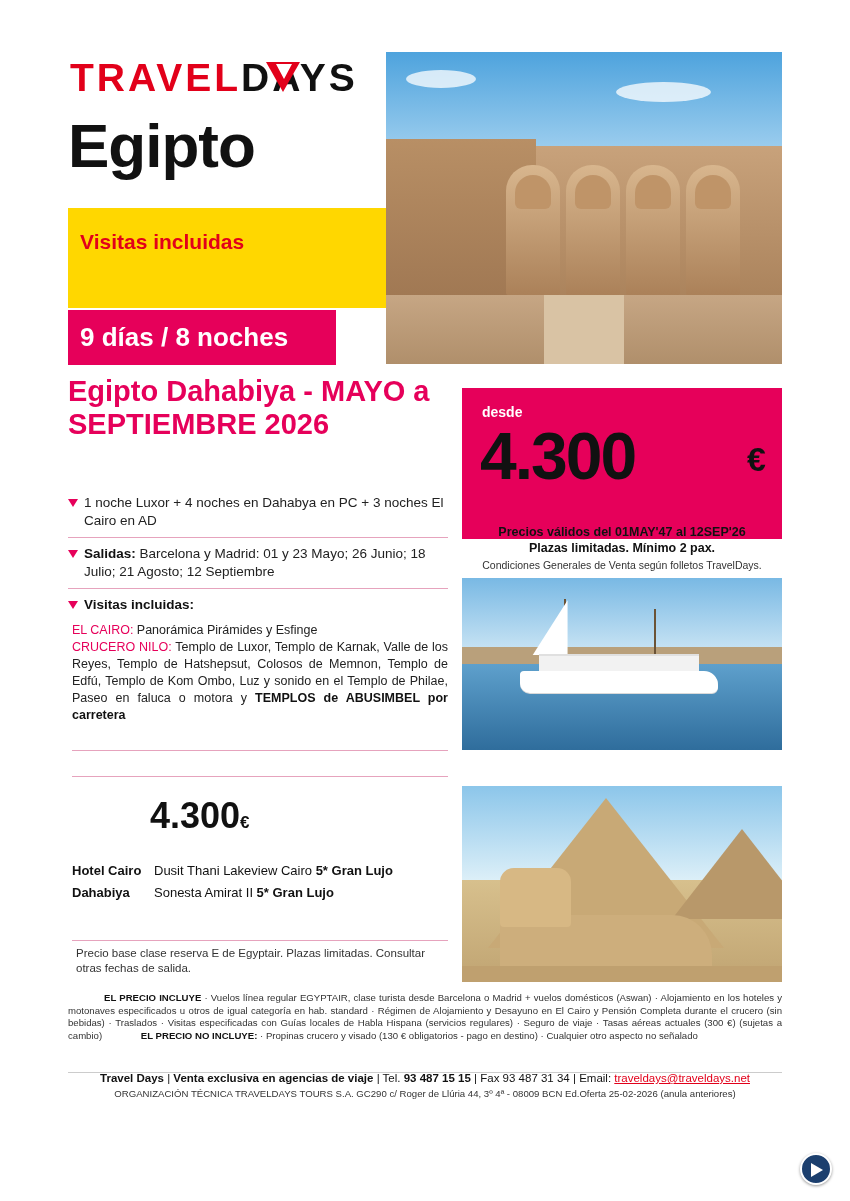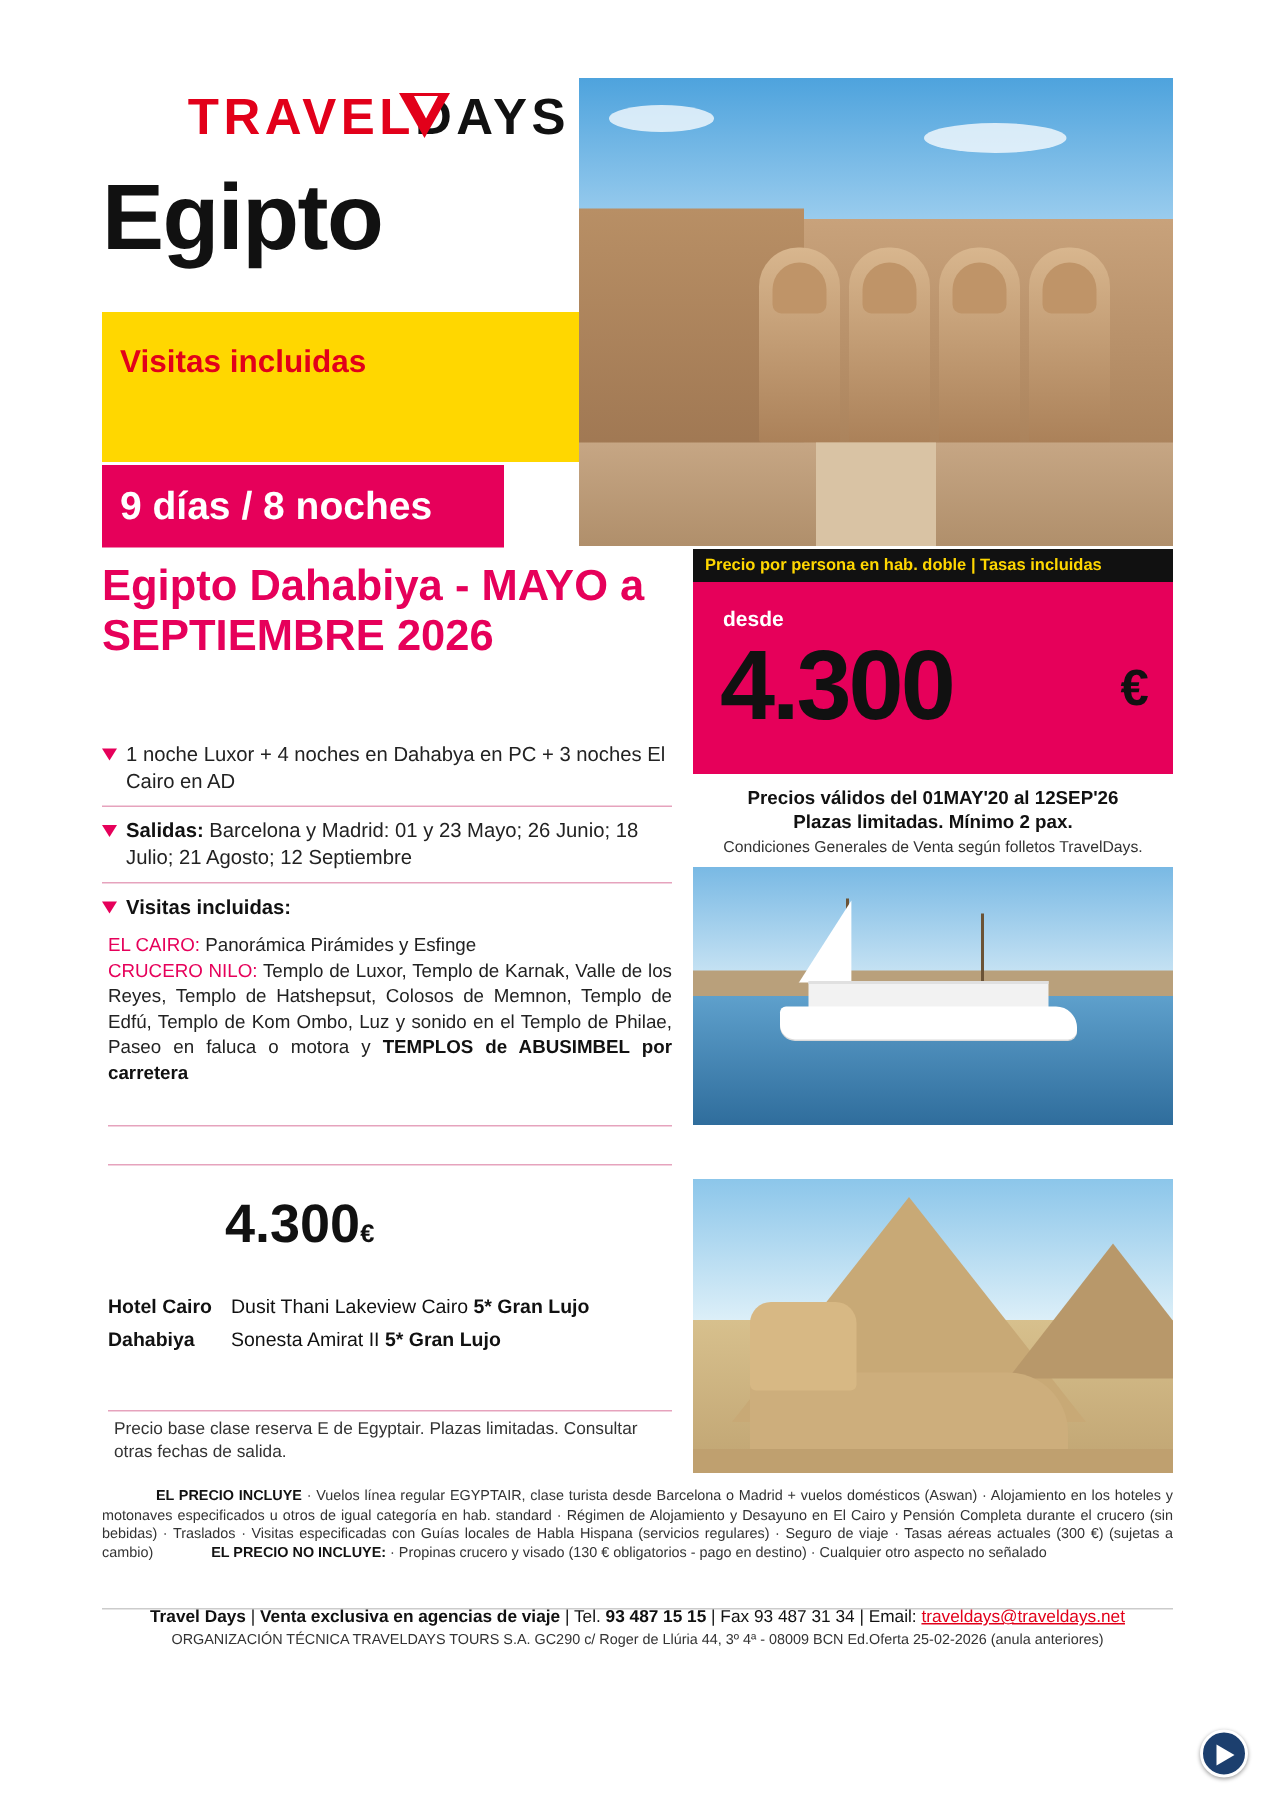--- a/index.html
+++ b/index.html
@@ -16,27 +16,26 @@
     overflow: hidden;
   }
 
   
   .logo {
     position: absolute;
     left: 70px; top: 58px;
     width: 310px; height: 40px;
   }
   .logo-text {
-    font-size: 34px;
+    font-size: 39px;
     font-weight: bold;
     letter-spacing: 3px;
     color: #111111;
     line-height: 40px;
     white-space: nowrap;
-    text-align: right;
   }
   .logo-text .red { color: #e2001a; }
   .logo-tri {
     position: absolute;
     left: 196px; top: 4px;
     width: 0; height: 0;
     border-left: 17px solid transparent;
     border-right: 17px solid transparent;
     border-top: 30px solid #e2001a;
   }
@@ -203,21 +202,21 @@
     width: 320px; height: 22px;
     background: #111111;
   }
   .price-header span {
     position: absolute; left: 8px; top: 5px;
     font-size: 11px; font-weight: bold; color: #ffd700;
   }
   .price-box {
     position: absolute;
     left: 462px; top: 388px;
-    width: 320px; height: 128px;
+    width: 320px; height: 151px;
     background: #e6005a;
   }
   .price-desde {
     position: absolute; left: 20px; top: 16px;
     font-size: 14px; font-weight: bold; color: #ffffff;
   }
   .price-amount {
     position: absolute; left: 18px; top: 30px;
     font-size: 66px; font-weight: bold; color: #111111;
     letter-spacing: -2px;
@@ -454,32 +453,29 @@
     </div>
   </div>
 
   <div class="visitas-detail">
     <span class="lbl">EL CAIRO:</span><span> Panorámica Pirámides y Esfinge</span><br>
     <span class="lbl">CRUCERO NILO:</span><span> Templo de Luxor,  Templo de Karnak, Valle de los Reyes,  Templo de Hatshepsut,  Colosos de Memnon, Templo de Edfú,  Templo de Kom Ombo,  Luz y sonido en el Templo de Philae,   Paseo en faluca o motora y </span><span class="bold">TEMPLOS de ABUSIMBEL por carretera</span>
   </div>
   <hr class="hr-pink2">
   <hr class="hr-pink3">
 
-  <div class="price-header">
-    <span>Precio por persona en hab. doble | Tasas incluidas</span>
-  </div>
 
   <div class="price-box">
     <div class="price-desde">desde</div>
     <div class="price-amount">4.300</div>
     <div class="price-cur">€</div>
   </div>
 
   <div class="valid1">
-    <span>Precios válidos del 01MAY'20 al 12SEP'26</span><br>
+    <span>Precios válidos del 01MAY'47 al 12SEP'26</span><br>
     <span>Plazas limitadas. Mínimo 2 pax.</span>
   </div>
   <div class="valid2">Condiciones Generales de Venta según folletos TravelDays.</div>
 
   <div class="boat">
     <div class="sky"></div>
     <div class="bank"></div>
     <div class="water"></div>
     <div class="mast"></div>
     <div class="sail"></div>

